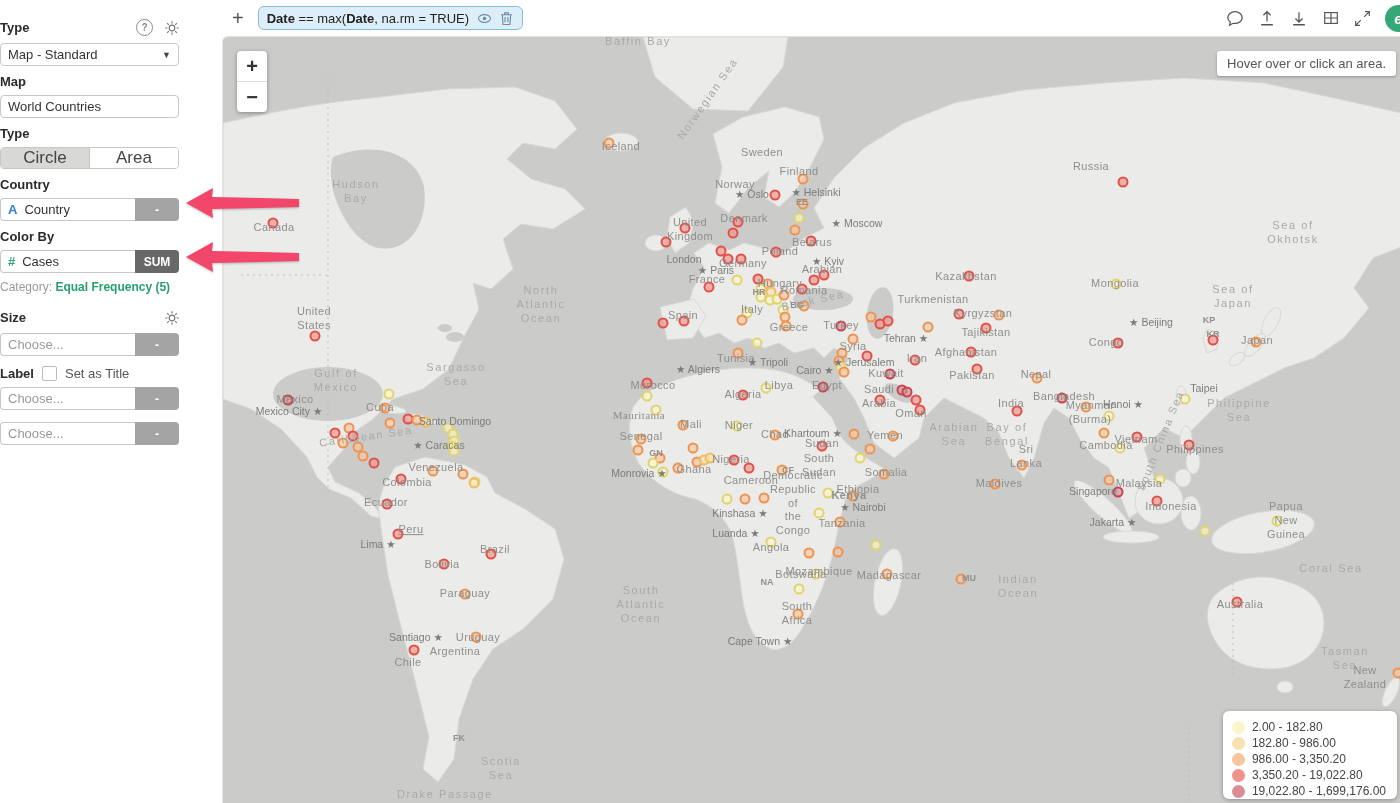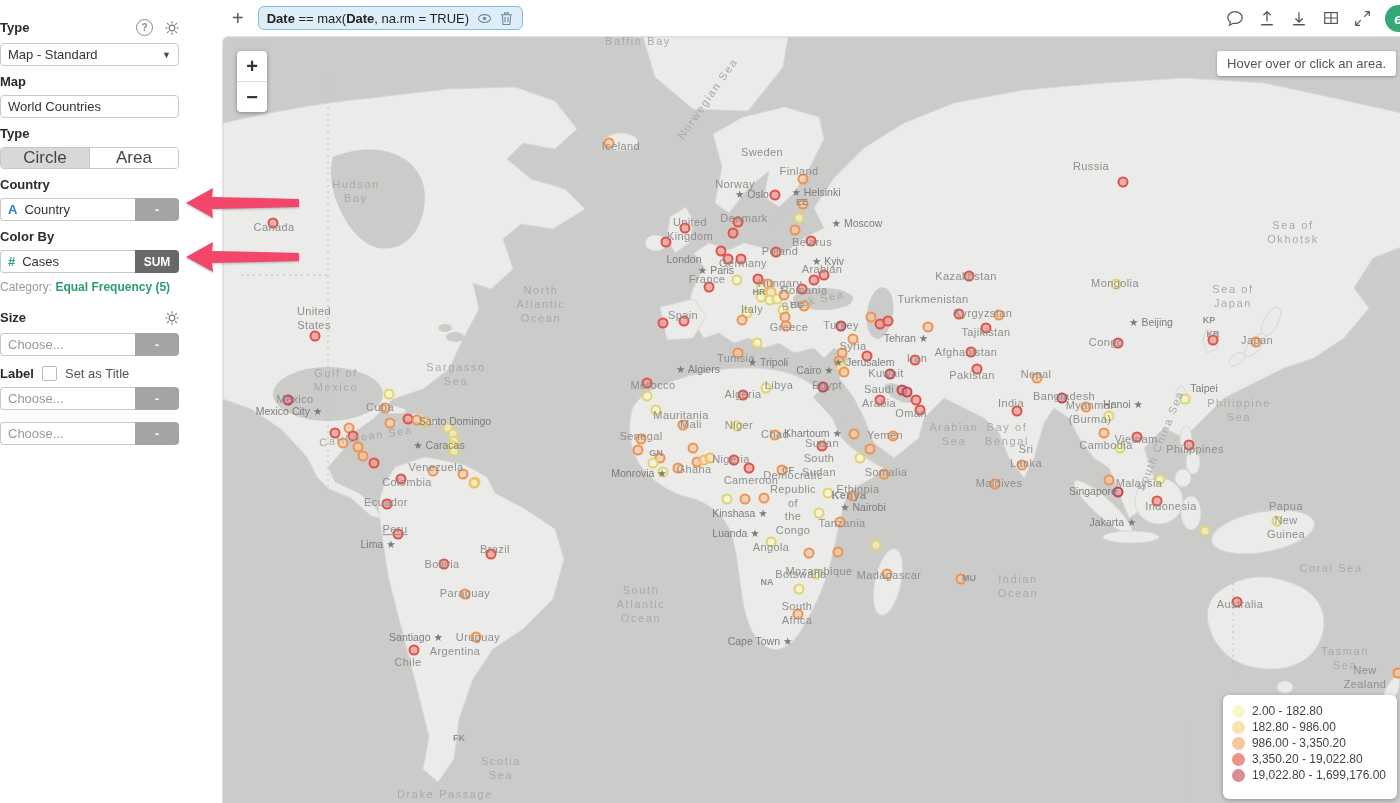--- a/index.html
+++ b/index.html
@@ -62,21 +62,21 @@
   .lc{font-size:11px;color:#8e8e8c;letter-spacing:.4px;}
   .lt{font-size:10.5px;color:#7c7c7a;}
   .ld{font-size:9px;color:#90908e;font-weight:bold;}
   .zoomctl{position:absolute;left:14px;top:14px;width:30px;background:#fff;border-radius:4px;
     box-shadow:0 1px 4px rgba(0,0,0,.35);overflow:hidden;z-index:3;}
   .zoomctl>div{height:30px;display:flex;align-items:center;justify-content:center;font-size:20px;font-weight:bold;
     color:#333;cursor:pointer;}
   .zoomctl>div+div{border-top:1px solid #ddd;}
   .hovertip{position:absolute;right:4px;top:14px;background:#fff;border-radius:3px;padding:5px 10px;
     font-size:13px;color:#555;box-shadow:0 1px 3px rgba(0,0,0,.3);z-index:3;}
-  .legend{position:absolute;right:3px;bottom:4px;background:#fff;border-radius:6px;padding:8px 11px 16px 9px;
+  .legend{position:absolute;right:3px;bottom:4px;background:#fff;border-radius:6px;padding:8px 11px 0 9px;
     box-shadow:0 1px 4px rgba(0,0,0,.3);z-index:3;}
   .legrow{display:flex;align-items:center;gap:7px;height:16px;}
   .legswatch{width:13px;height:13px;border-radius:50%;flex:0 0 auto;}
   .legtext{font-size:12px;color:#444;}
 
   .arrow{position:absolute;z-index:6;filter:drop-shadow(0 1px 1px rgba(0,0,0,.25));}
 </style>
 </head>
 <body>
 
@@ -525,21 +525,21 @@
       <div class="mlabel lc" style="left: 91px; top: 282px; transform: translate(-50%, -50%);">United
 States</div>
       <div class="mlabel lc" style="left: 72px; top: 363px; transform: translate(-50%, -50%);">Mexico</div>
       <div class="mlabel lt" style="left: 66px; top: 375px; transform: translate(-50%, -50%);">Mexico City ★</div>
       <div class="mlabel lc" style="left: 157px; top: 371px; transform: translate(-50%, -50%);">Cuba</div>
       <div class="mlabel lt" style="left: 232px; top: 385px; transform: translate(-50%, -50%);">Santo Domingo</div>
       <div class="mlabel lt" style="left: 216px; top: 409px; transform: translate(-50%, -50%);">★ Caracas</div>
       <div class="mlabel lc" style="left: 213px; top: 431px; transform: translate(-50%, -50%);">Venezuela</div>
       <div class="mlabel lc" style="left: 184px; top: 446px; transform: translate(-50%, -50%);">Colombia</div>
       <div class="mlabel lc" style="left: 163px; top: 466px; transform: translate(-50%, -50%);">Ecuador</div>
-      <div class="mlabel lc" style="left: 172px; top: 493px; transform: translate(-50%, -50%); text-decoration: underline;">Peru</div>
+      <div class="mlabel lc" style="left: 188px; top: 493px; transform: translate(-50%, -50%); text-decoration: underline;">Peru</div>
       <div class="mlabel lt" style="left: 155px; top: 508px; transform: translate(-50%, -50%);">Lima ★</div>
       <div class="mlabel lc" style="left: 272px; top: 513px; transform: translate(-50%, -50%);">Brazil</div>
       <div class="mlabel lc" style="left: 219px; top: 528px; transform: translate(-50%, -50%);">Bolivia</div>
       <div class="mlabel lc" style="left: 242px; top: 557px; transform: translate(-50%, -50%);">Paraguay</div>
       <div class="mlabel lc" style="left: 255px; top: 601px; transform: translate(-50%, -50%);">Uruguay</div>
       <div class="mlabel lt" style="left: 193px; top: 601px; transform: translate(-50%, -50%);">Santiago ★</div>
       <div class="mlabel lc" style="left: 232px; top: 615px; transform: translate(-50%, -50%);">Argentina</div>
       <div class="mlabel lc" style="left: 185px; top: 626px; transform: translate(-50%, -50%);">Chile</div>
       <div class="mlabel ld" style="left: 236px; top: 702px; transform: translate(-50%, -50%);">FK</div>
       <div class="mlabel lc" style="left: 398px; top: 110px; transform: translate(-50%, -50%);">Iceland</div>
@@ -603,21 +603,21 @@
 Lanka</div>
       <div class="mlabel lc" style="left: 776px; top: 447px; transform: translate(-50%, -50%);">Maldives</div>
       <div class="mlabel lc" style="left: 430px; top: 349px; transform: translate(-50%, -50%);">Morocco</div>
       <div class="mlabel lt" style="left: 475px; top: 333px; transform: translate(-50%, -50%);">★ Algiers</div>
       <div class="mlabel lc" style="left: 520px; top: 358px; transform: translate(-50%, -50%);">Algeria</div>
       <div class="mlabel lc" style="left: 513px; top: 322px; transform: translate(-50%, -50%);">Tunisia</div>
       <div class="mlabel lt" style="left: 545px; top: 326px; transform: translate(-50%, -50%);">★ Tripoli</div>
       <div class="mlabel lc" style="left: 556px; top: 349px; transform: translate(-50%, -50%);">Libya</div>
       <div class="mlabel lt" style="left: 592px; top: 334px; transform: translate(-50%, -50%);">Cairo ★</div>
       <div class="mlabel lc" style="left: 604px; top: 349px; transform: translate(-50%, -50%);">Egypt</div>
-      <div class="mlabel lc" style="left: 458px; top: 379px; transform: translate(-50%, -50%);">Mauritania</div>
+      <div class="mlabel lc" style="left: 416px; top: 379px; transform: translate(-50%, -50%); font-family: Liberation Serif, serif;">Mauritania</div>
       <div class="mlabel lc" style="left: 468px; top: 388px; transform: translate(-50%, -50%);">Mali</div>
       <div class="mlabel lc" style="left: 516px; top: 389px; transform: translate(-50%, -50%);">Niger</div>
       <div class="mlabel lc" style="left: 552px; top: 398px; transform: translate(-50%, -50%);">Chad</div>
       <div class="mlabel lt" style="left: 590px; top: 397px; transform: translate(-50%, -50%);">Khartoum ★</div>
       <div class="mlabel lc" style="left: 599px; top: 407px; transform: translate(-50%, -50%);">Sudan</div>
       <div class="mlabel lc" style="left: 596px; top: 429px; transform: translate(-50%, -50%);">South
 Sudan</div>
       <div class="mlabel lc" style="left: 635px; top: 417px; transform: translate(-50%, -50%); margin-top: 36px;">Ethiopia</div>
       <div class="mlabel lc" style="left: 663px; top: 436px; transform: translate(-50%, -50%);">Somalia</div>
       <div class="mlabel lc" style="left: 418px; top: 400px; transform: translate(-50%, -50%);">Senegal</div>

